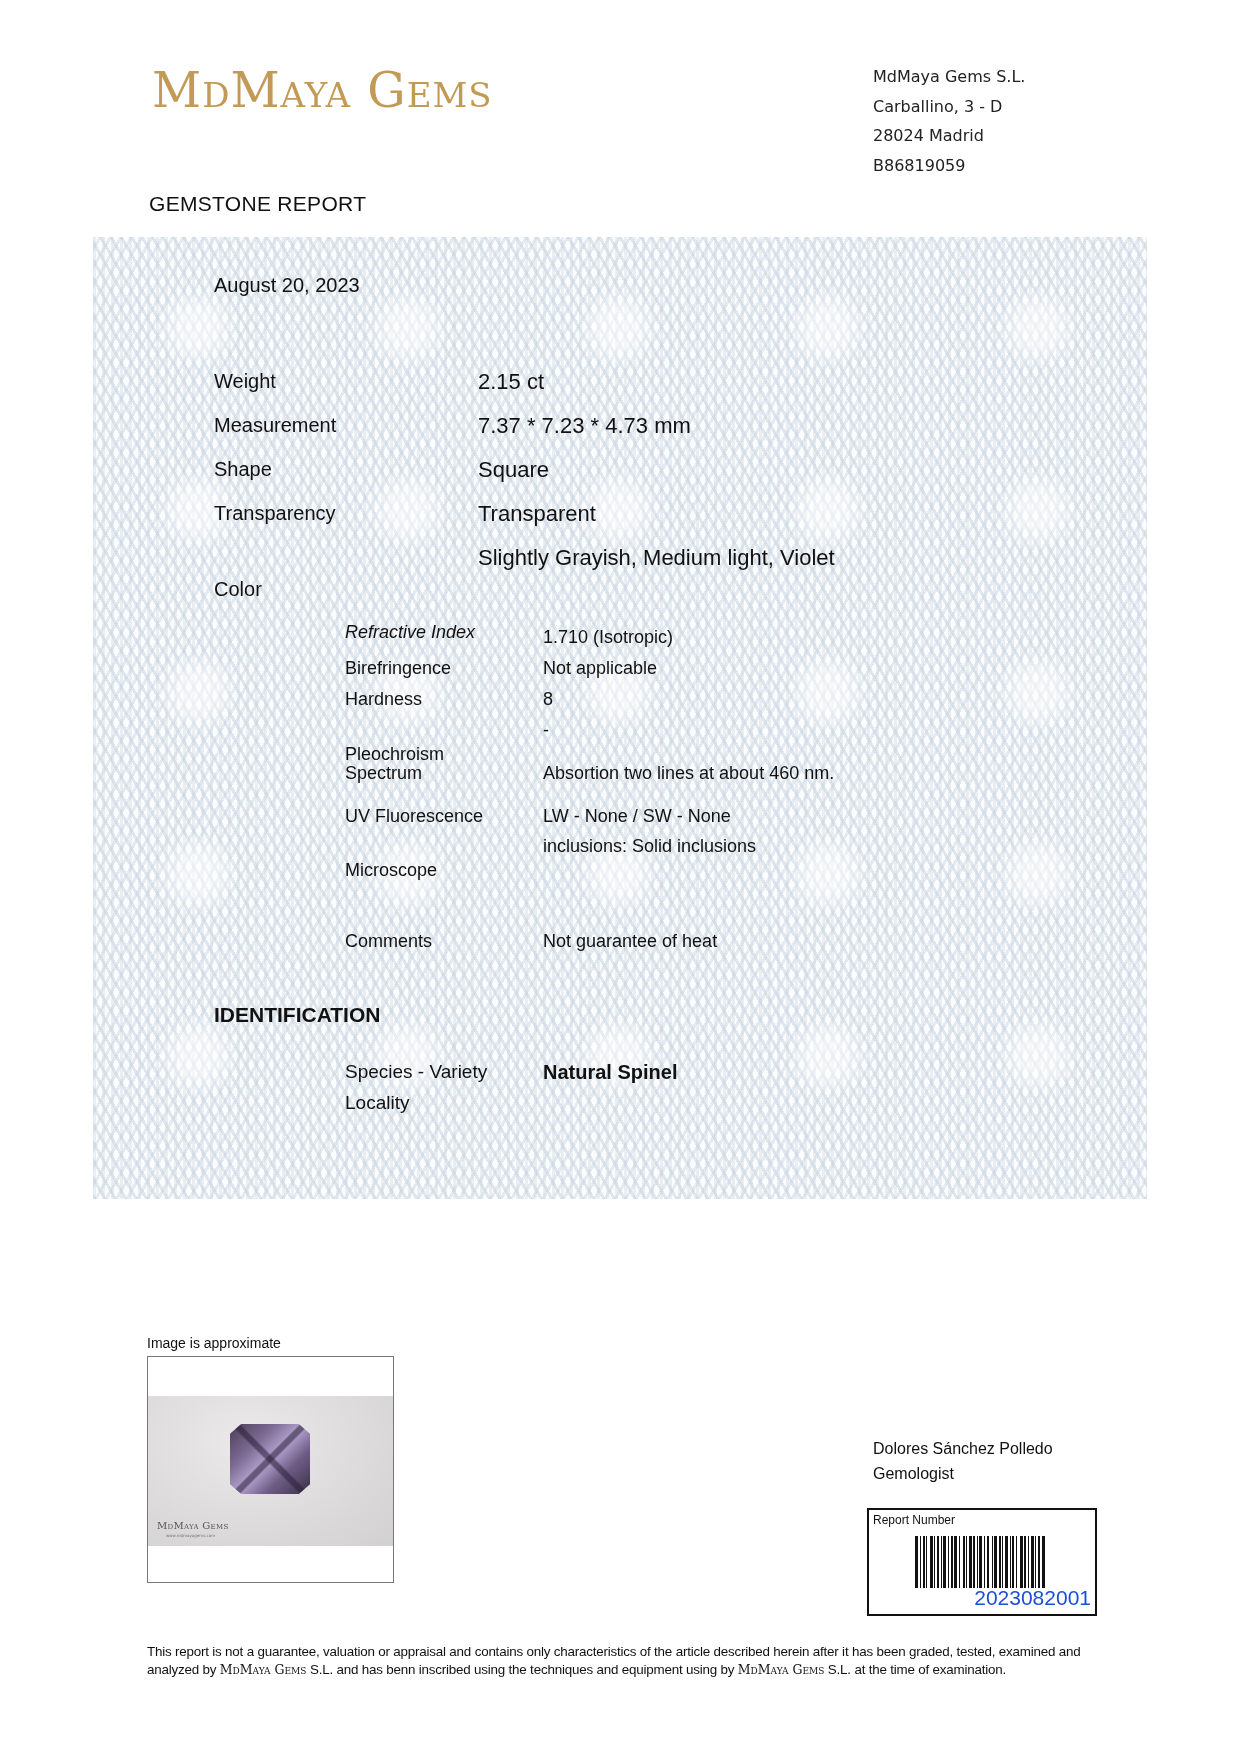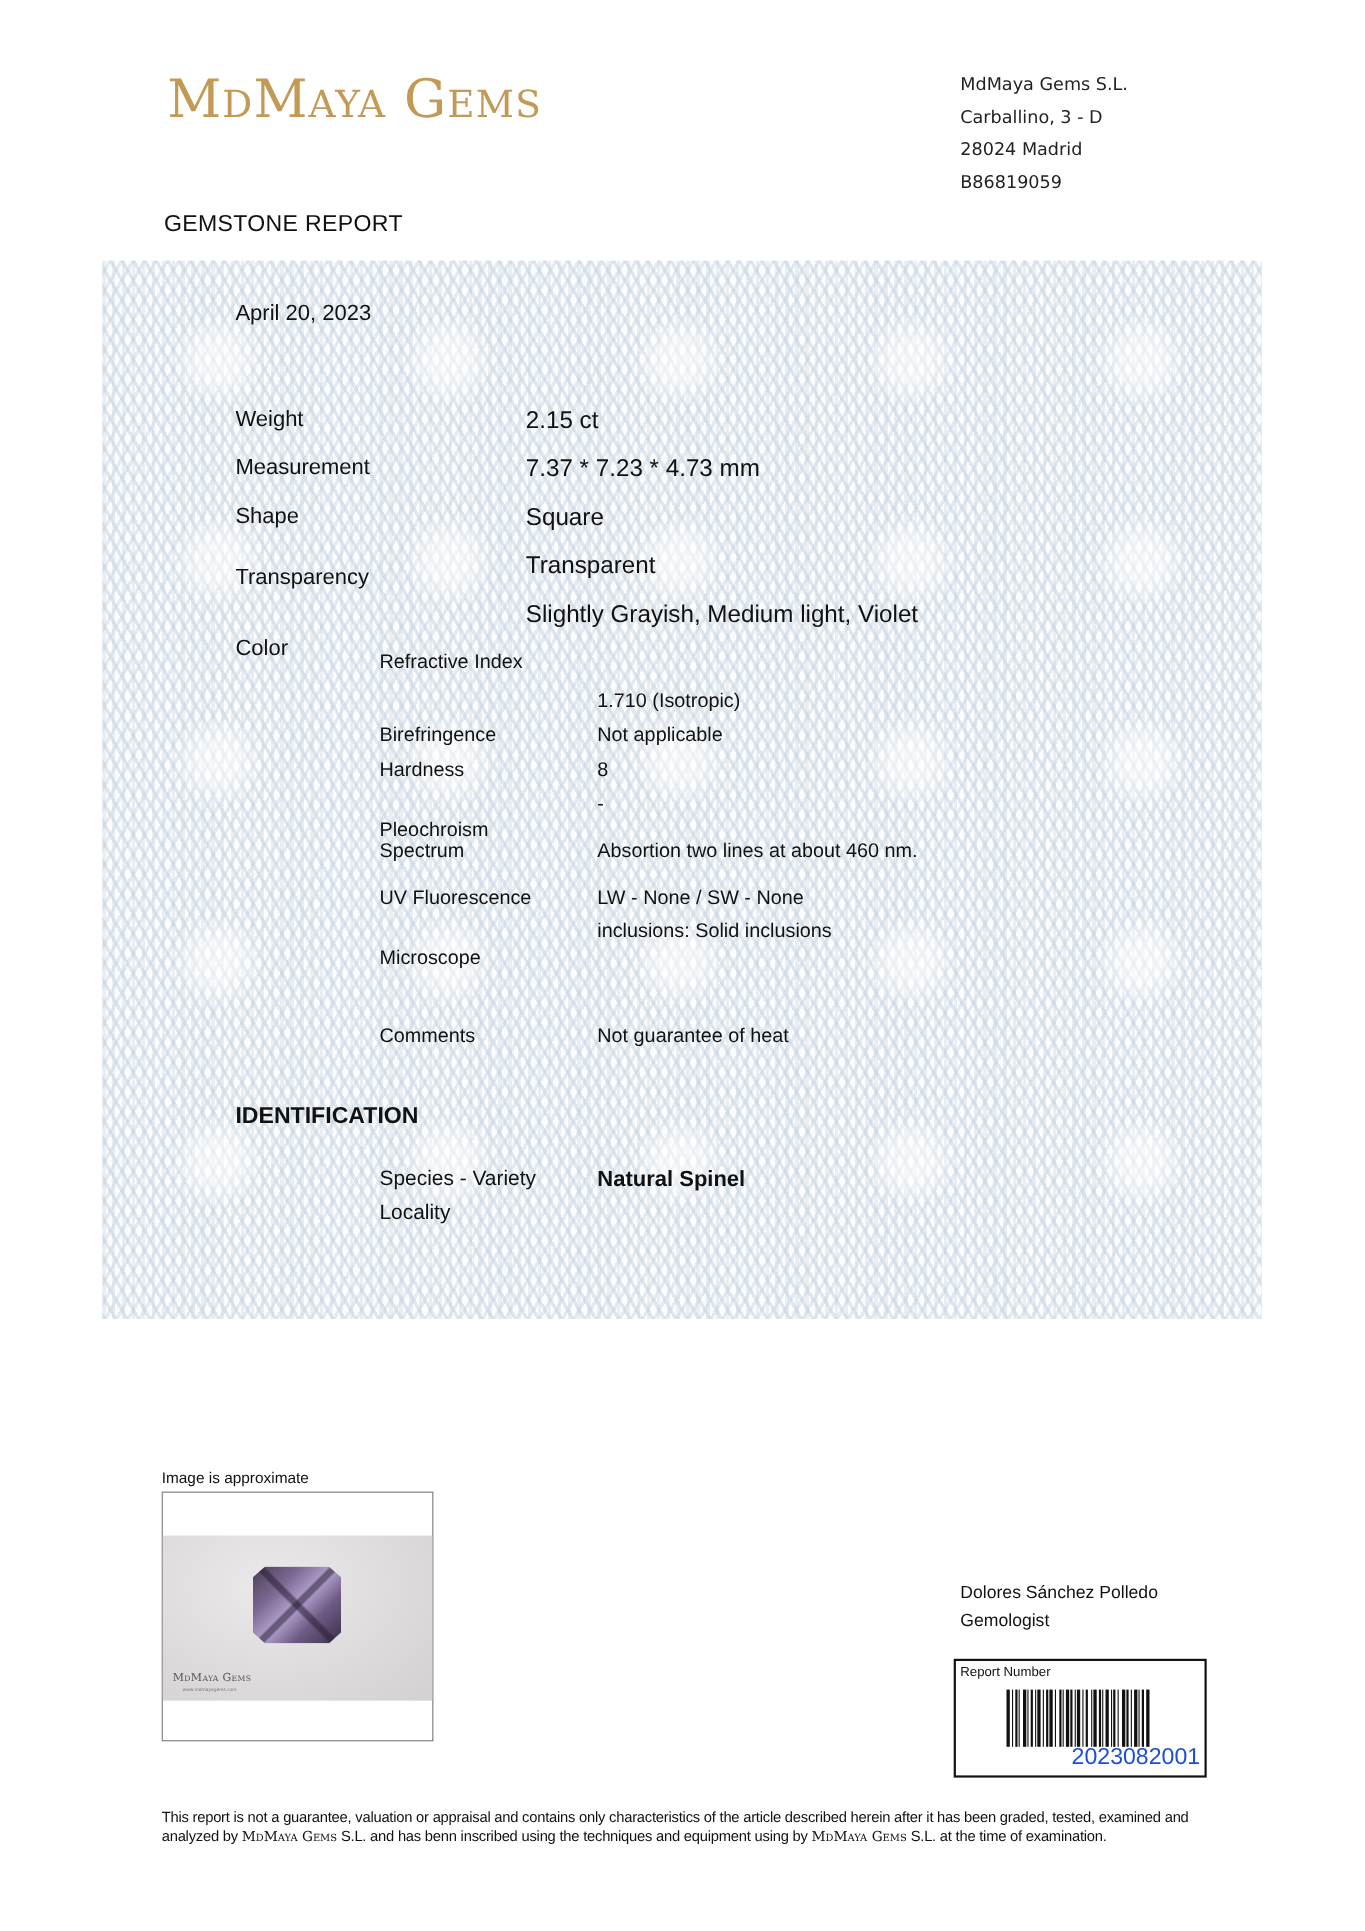--- a/index.html
+++ b/index.html
@@ -70,38 +70,38 @@
   <div>Carballino, 3 - D</div>
   <div>28024 Madrid</div>
   <div>B86819059</div>
 </div>
 
 <div class="abs report-title">GEMSTONE REPORT</div>
 
 <div class="abs pattern"></div>
 <div class="abs pattern-veil"></div>
 
-<div class="abs t date">April 20, 2023</div>
+<div class="abs t date">August 20, 2023</div>
 
 <div class="abs t main-label" style="top:370px;">Weight</div>
 <div class="abs t main-value" style="top:369px;">2.15 ct</div>
 
 <div class="abs t main-label" style="top:414px;">Measurement</div>
 <div class="abs t main-value" style="top:413px;">7.37 * 7.23 * 4.73 mm</div>
 
 <div class="abs t main-label" style="top:458px;">Shape</div>
 <div class="abs t main-value" style="top:457px;">Square</div>
 
-<div class="abs t main-label" style="top:514px;">Transparency</div>
+<div class="abs t main-label" style="top:502px;">Transparency</div>
 <div class="abs t main-value" style="top:501px;">Transparent</div>
 
 <div class="abs t main-label" style="top:546px;margin-top:32px;">Color</div>
 <div class="abs t main-value" style="top:545px;">Slightly Grayish, Medium light, Violet</div>
 
-<div class="abs t sub-label" style="top:591px;">Refractive Index</div>
+<div class="abs t sub-label" style="top:622px;font-style:italic;">Refractive Index</div>
 <div class="abs t sub-value" style="top:627px;">1.710 (Isotropic)</div>
 
 <div class="abs t sub-label" style="top:658px;">Birefringence</div>
 <div class="abs t sub-value" style="top:658px;">Not applicable</div>
 
 <div class="abs t sub-label" style="top:689px;">Hardness</div>
 <div class="abs t sub-value" style="top:689px;">8</div>
 
 <div class="abs t sub-label" style="top:720px;margin-top:24px;">Pleochroism</div>
 <div class="abs t sub-value" style="top:720px;">-</div>

